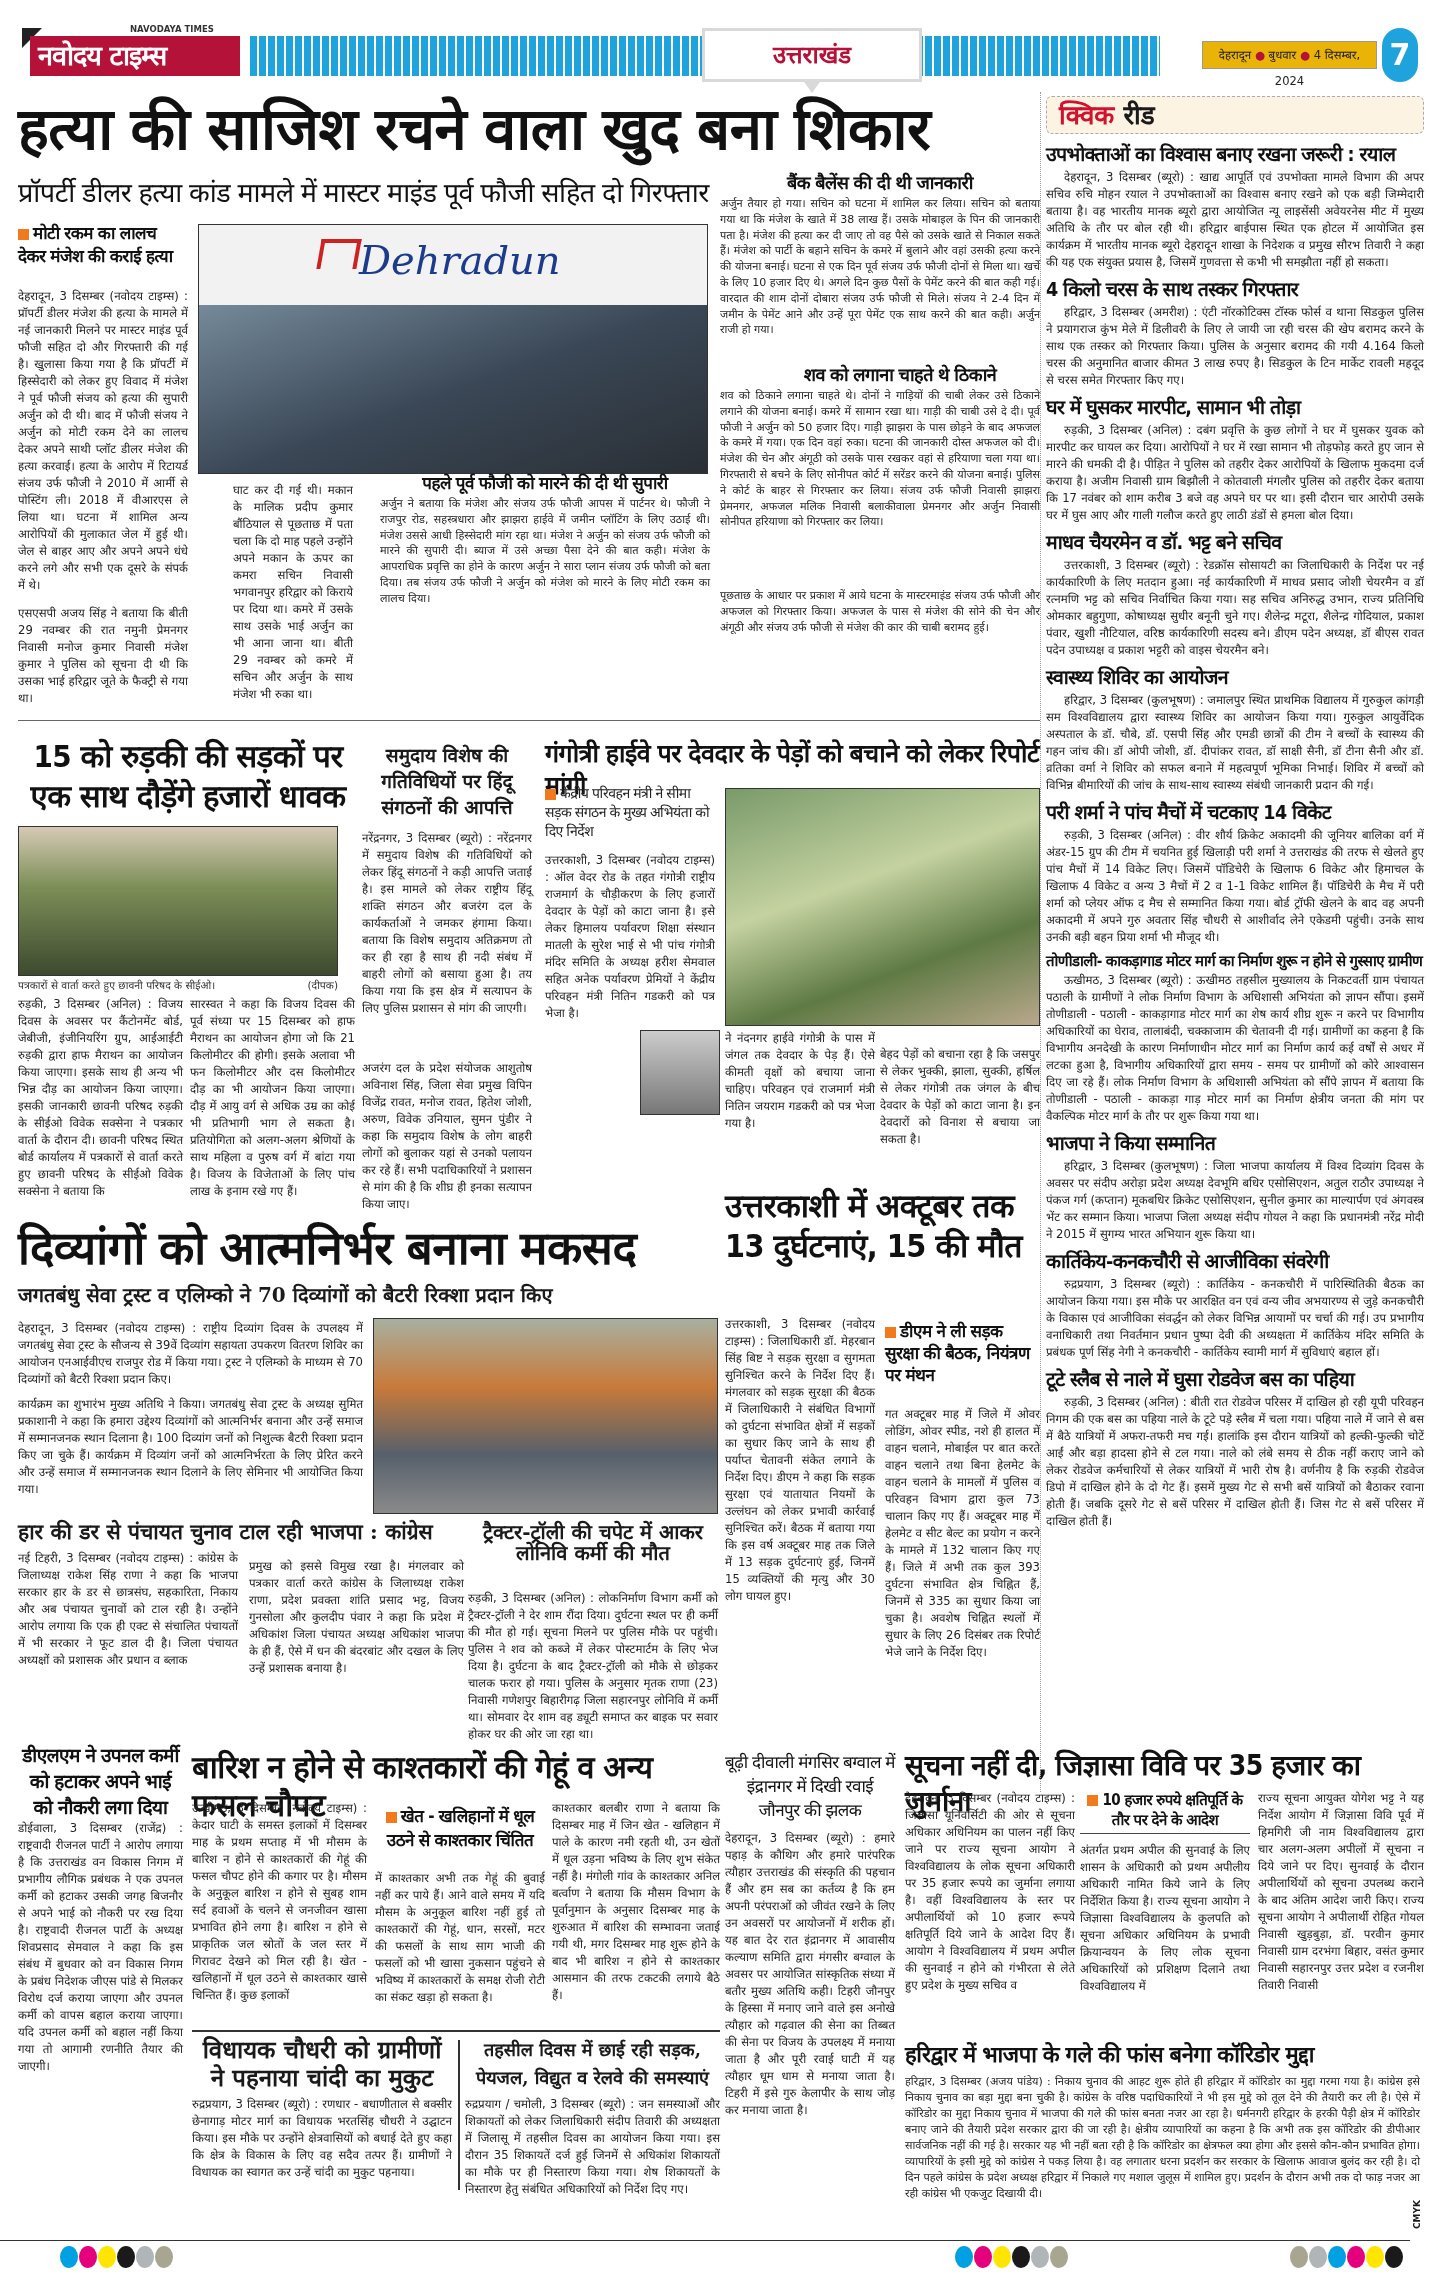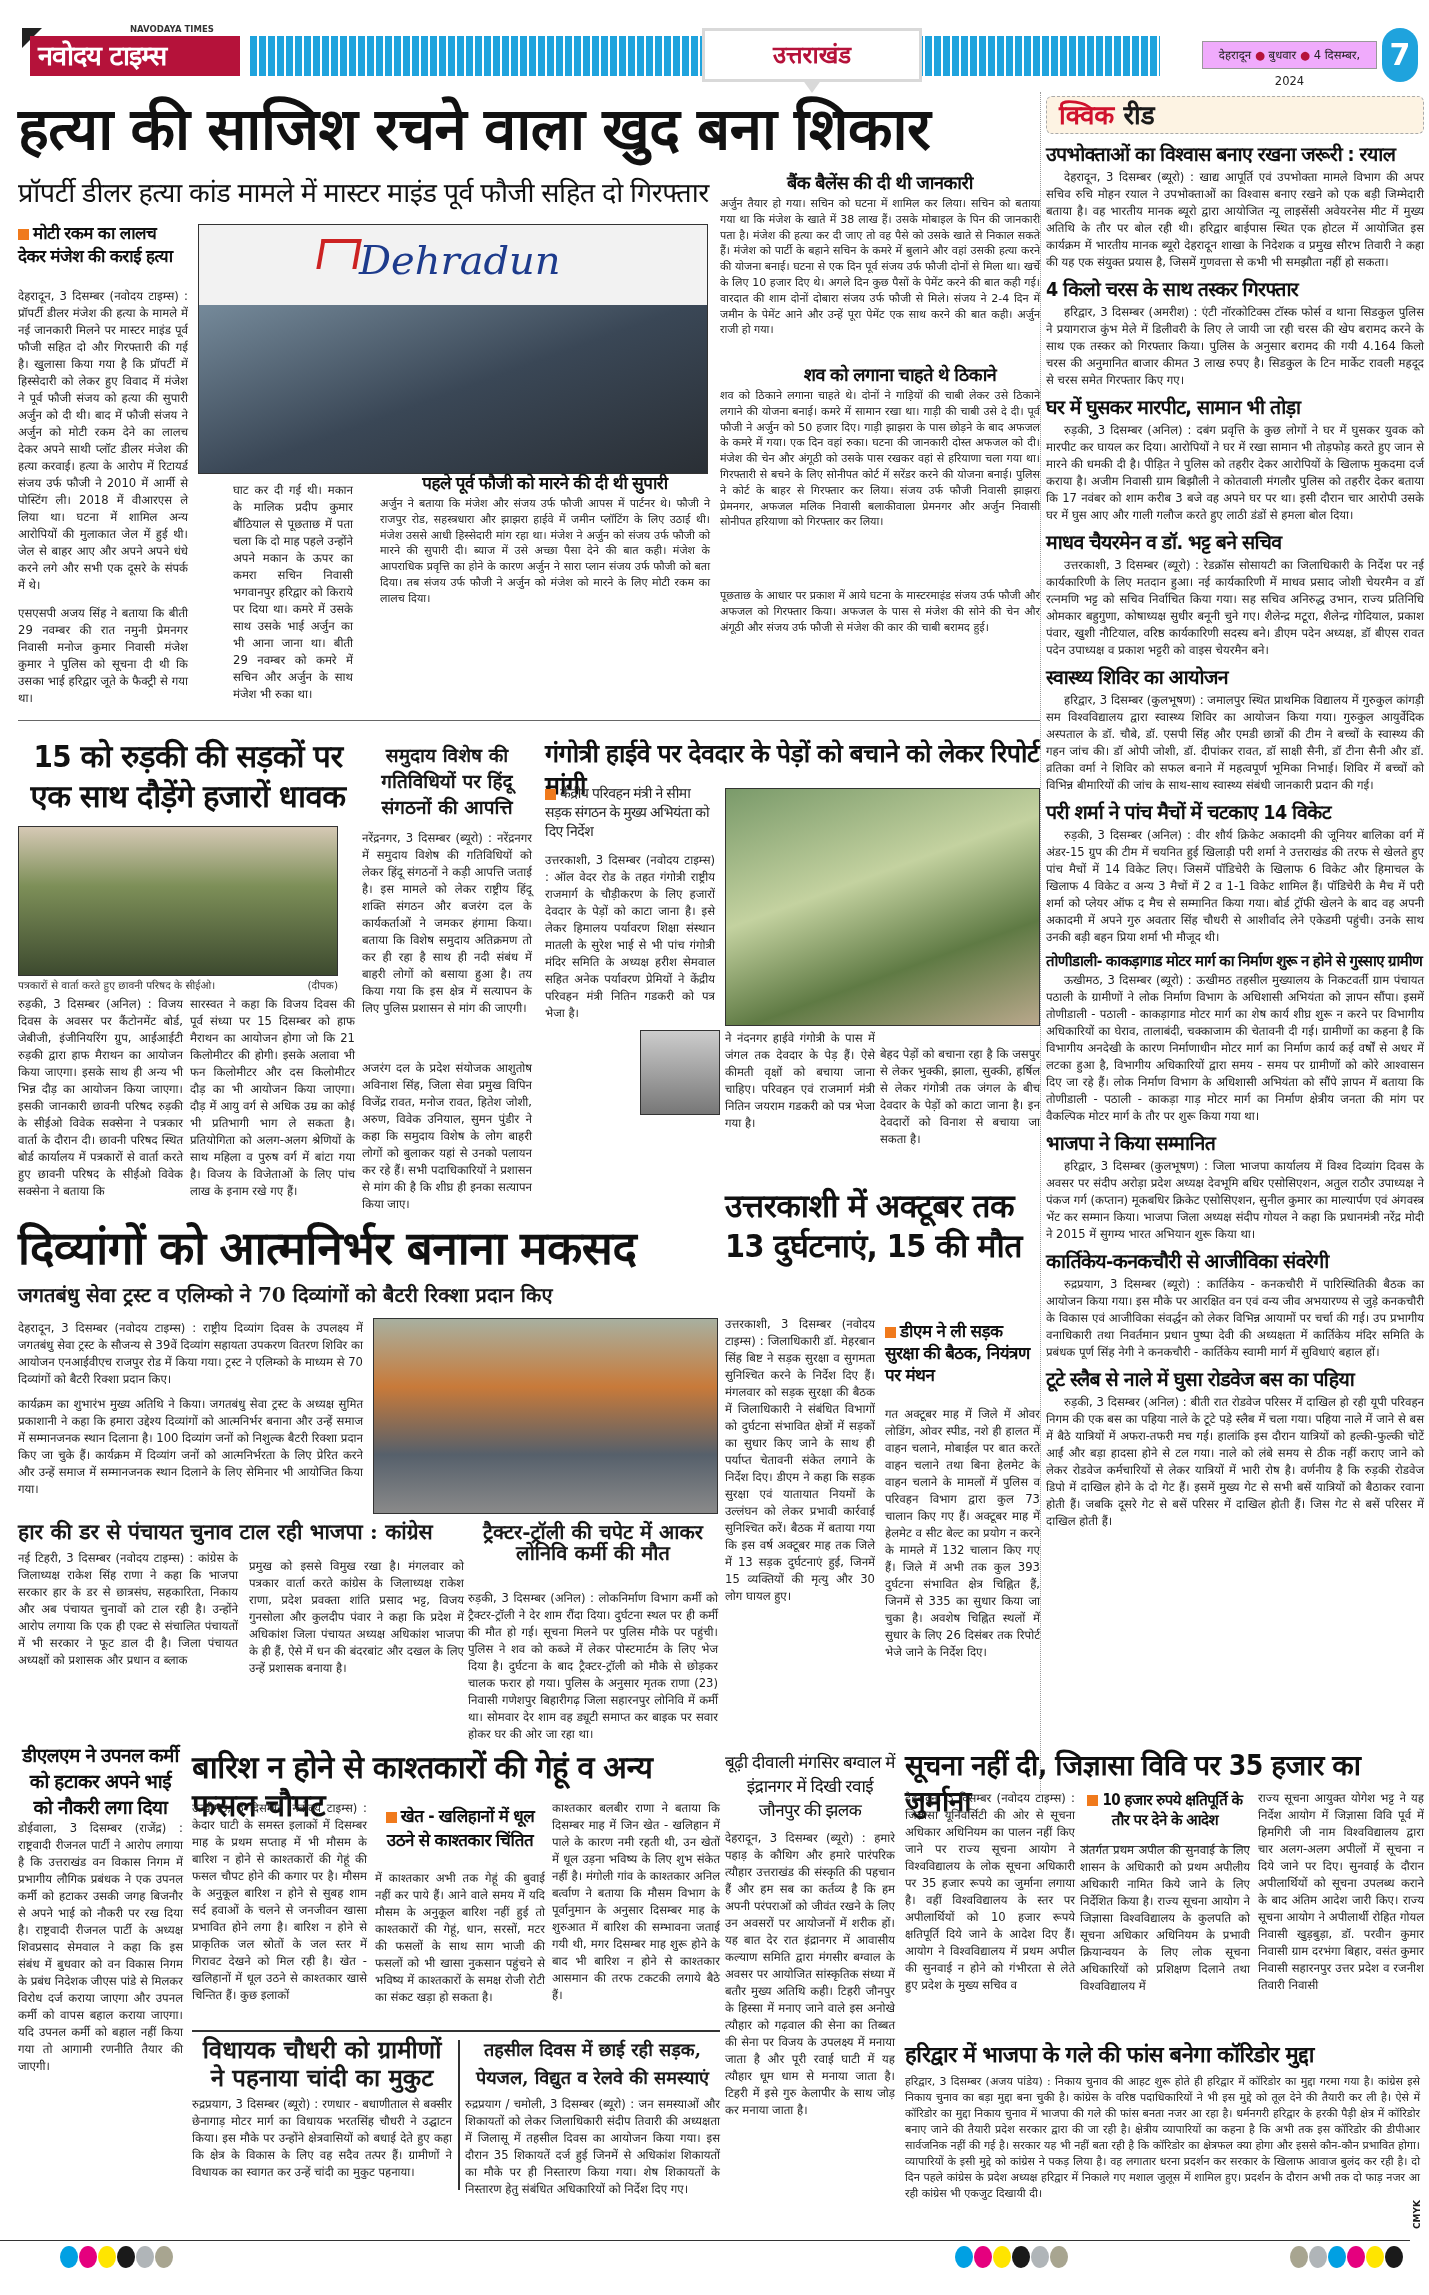--- a/index.html
+++ b/index.html
@@ -9,21 +9,21 @@
 p.body{font-size:12.2px;line-height:17.4px;text-align:justify;color:#222}
 p.body.sm{font-size:11.6px;line-height:17px}
 .hd{font-family:"DejaVu Sans Condensed","DejaVu Sans",sans-serif;font-weight:bold;color:#111;letter-spacing:-0.5px}
 .mast{left:22px;top:28px;width:1400px;height:52px}
 .logo-box{position:absolute;left:8px;top:8px;width:210px;height:40px;background:#b5123a;color:#fff;font-weight:bold;font-size:27px;line-height:40px;padding-left:8px;letter-spacing:-1px}
 .logo-corner{position:absolute;left:0;top:0;width:20px;height:20px;background:#222;clip-path:polygon(0 0,100% 0,0 100%)}
 .logo-tag{position:absolute;left:108px;top:-4px;font-size:8.5px;font-weight:bold;color:#333}
 .stripes{position:absolute;left:228px;top:8px;width:910px;height:40px;background:repeating-linear-gradient(90deg,#1fa3dd 0 7px,#fff 7px 9px)}
 .section-tab{position:absolute;left:680px;top:0;width:220px;height:54px;background:#fff;border:3px solid #d9d9d9;text-align:center;font-size:24px;font-weight:bold;color:#b5123a;line-height:48px}
 .section-tab:after{content:"";position:absolute;left:50%;bottom:-14px;margin-left:-10px;border-left:10px solid transparent;border-right:10px solid transparent;border-top:14px solid #d9d9d9}
-.dateline{position:absolute;left:1180px;top:13px;width:175px;height:28px;background:#f0abfc;border:1px solid #999;font-size:11.5px;line-height:26px;text-align:center;color:#222}
+.dateline{position:absolute;left:1180px;top:13px;width:175px;height:28px;background:#eab308;border:1px solid #999;font-size:11.5px;line-height:26px;text-align:center;color:#222}
 .dateline .dot{color:#b5123a}
 .pageno{position:absolute;left:1360px;top:0;width:36px;height:54px;border-radius:18px;background:#1fa3dd;color:#fff;font-weight:bold;font-size:30px;text-align:center;line-height:54px}
 .sq{display:inline-block;width:11px;height:11px;background:#f07a1c;margin-right:4px;vertical-align:middle}
 .photo{background:linear-gradient(160deg,#8fa7b8,#3a4756 60%,#2a2f35);border:1px solid #333}
 .photo.green{background:linear-gradient(160deg,#7a9a6a,#c4d2a0 40%,#5f7a44 70%,#b9a88c)}
 .photo.outdoor{background:linear-gradient(180deg,#d6c9b5 0,#7d8f58 40%,#3d4a2f 100%)}
 .photo.rick{background:linear-gradient(180deg,#a8b0a0 0,#c87a3a 35%,#56606b 70%,#8a8a8a)}
 .caption{font-size:10.5px;color:#333}
 .vrule{position:absolute;width:0;border-left:1px dotted #999}
 .hrule{position:absolute;height:0;border-top:2px solid #333}
@@ -138,21 +138,21 @@
 <p class="abs body sm" style="left:192px;top:2096px;width:260px;">रुद्रप्रयाग, 3 दिसम्बर (ब्यूरो) : रणधार - बधाणीताल से बक्सीर छेनागाड़ मोटर मार्ग का विधायक भरतसिंह चौधरी ने उद्घाटन किया। इस मौके पर उन्होंने क्षेत्रवासियों को बधाई देते हुए कहा कि क्षेत्र के विकास के लिए वह सदैव तत्पर हैं। ग्रामीणों ने विधायक का स्वागत कर उन्हें चांदी का मुकुट पहनाया।</p>
 <div class="vrule" style="left:458px;top:2040px;height:150px;border-left:2px solid #333;"></div>
 <h2 class="abs serif" style="left:465px;top:2036px;width:255px;font-size:18px;line-height:28px;text-align:center;font-weight:bold;">तहसील दिवस में छाई रही सड़क, पेयजल, विद्युत व रेलवे की समस्याएं</h2>
 <p class="abs body sm" style="left:465px;top:2096px;width:255px;">रुद्रप्रयाग / चमोली, 3 दिसम्बर (ब्यूरो) : जन समस्याओं और शिकायतों को लेकर जिलाधिकारी संदीप तिवारी की अध्यक्षता में जिलासू में तहसील दिवस का आयोजन किया गया। इस दौरान 35 शिकायतें दर्ज हुई जिनमें से अधिकांश शिकायतों का मौके पर ही निस्तारण किया गया। शेष शिकायतों के निस्तारण हेतु संबंधित अधिकारियों को निर्देश दिए गए।</p>
 
 <h2 class="abs hd" style="left:725px;top:1750px;width:170px;font-size:17px;line-height:24px;text-align:center;font-weight:normal;">बूढ़ी दीवाली मंगसिर बग्वाल में इंद्रानगर में दिखी रवाई जौनपुर की झलक</h2>
 <p class="abs body sm" style="left:725px;top:1830px;width:170px;">देहरादून, 3 दिसम्बर (ब्यूरो) : हमारे पहाड़ के कौथिग और हमारे पारंपरिक त्यौहार उत्तराखंड की संस्कृति की पहचान हैं और हम सब का कर्तव्य है कि हम अपनी परंपराओं को जीवंत रखने के लिए उन अवसरों पर आयोजनों में शरीक हों। यह बात देर रात इंद्रानगर में आवासीय कल्याण समिति द्वारा मंगसीर बग्वाल के अवसर पर आयोजित सांस्कृतिक संध्या में बतौर मुख्य अतिथि कही। टिहरी जौनपुर के हिस्सा में मनाए जाने वाले इस अनोखे त्यौहार को गढ़वाल की सेना का तिब्बत की सेना पर विजय के उपलक्ष्य में मनाया जाता है और पूरी रवाई घाटी में यह त्यौहार धूम धाम से मनाया जाता है। टिहरी में इसे गुरु केलापीर के साथ जोड़ कर मनाया जाता है।</p>
 
 <h2 class="abs hd" style="left:905px;top:1748px;width:520px;font-size:28px;line-height:36px;">सूचना नहीं दी, जिज्ञासा विवि पर 35 हजार का जुर्माना</h2>
 <p class="abs body sm" style="left:905px;top:1790px;width:170px;">देहरादून, 3 दिसम्बर (नवोदय टाइम्स) : जिज्ञासा यूनिवर्सिटी की ओर से सूचना अधिकार अधिनियम का पालन नहीं किए जाने पर राज्य सूचना आयोग ने विश्वविद्यालय के लोक सूचना अधिकारी पर 35 हजार रूपये का जुर्माना लगाया है। वहीं विश्वविद्यालय के स्तर पर अपीलार्थियों को 10 हजार रूपये क्षतिपूर्ति दिये जाने के आदेश दिए हैं। आयोग ने विश्वविद्यालय में प्रथम अपील की सुनवाई न होने को गंभीरता से लेते हुए प्रदेश के मुख्य सचिव व</p>
-<div class="abs hd" style="left:1080px;top:1790px;width:170px;font-size:15px;line-height:20px;text-align:center;border-bottom:1px solid #444;padding-bottom:16px;">
+<div class="abs hd" style="left:1080px;top:1790px;width:170px;font-size:15px;line-height:20px;text-align:center;border-bottom:1px solid #444;padding-bottom:3px;">
   <span class="sq"></span><span>10 हजार रुपये क्षतिपूर्ति के तौर पर देने के आदेश</span>
 </div>
 <p class="abs body sm" style="left:1080px;top:1842px;width:170px;">अंतर्गत प्रथम अपील की सुनवाई के लिए शासन के अधिकारी को प्रथम अपीलीय अधिकारी नामित किये जाने के लिए निर्देशित किया है। राज्य सूचना आयोग ने जिज्ञासा विश्वविद्यालय के कुलपति को सूचना अधिकार अधिनियम के प्रभावी क्रियान्वयन के लिए लोक सूचना अधिकारियों को प्रशिक्षण दिलाने तथा विश्वविद्यालय में</p>
 <p class="abs body sm" style="left:1258px;top:1790px;width:166px;">राज्य सूचना आयुक्त योगेश भट्ट ने यह निर्देश आयोग में जिज्ञासा विवि पूर्व में हिमगिरी जी नाम विश्वविद्यालय द्वारा चार अलग-अलग अपीलों में सूचना न दिये जाने पर दिए। सुनवाई के दौरान अपीलार्थियों को सूचना उपलब्ध कराने के बाद अंतिम आदेश जारी किए। राज्य सूचना आयोग ने अपीलार्थी रोहित गोयल निवासी खुड़बुड़ा, डॉ. परवीन कुमार निवासी ग्राम दरभंगा बिहार, वसंत कुमार निवासी सहारनपुर उत्तर प्रदेश व रजनीश तिवारी निवासी</p>
 
 <h2 class="abs hd" style="left:905px;top:2040px;width:520px;font-size:22px;line-height:30px;">हरिद्वार में भाजपा के गले की फांस बनेगा कॉरिडोर मुद्दा</h2>
 <p class="abs body sm" style="left:905px;top:2074px;width:515px;font-size:11px;line-height:16px;">हरिद्वार, 3 दिसम्बर (अजय पांडेय) : निकाय चुनाव की आहट शुरू होते ही हरिद्वार में कॉरिडोर का मुद्दा गरमा गया है। कांग्रेस इसे निकाय चुनाव का बड़ा मुद्दा बना चुकी है। कांग्रेस के वरिष्ठ पदाधिकारियों ने भी इस मुद्दे को तूल देने की तैयारी कर ली है। ऐसे में कॉरिडोर का मुद्दा निकाय चुनाव में भाजपा की गले की फांस बनता नजर आ रहा है। धर्मनगरी हरिद्वार के हरकी पैड़ी क्षेत्र में कॉरिडोर बनाए जाने की तैयारी प्रदेश सरकार द्वारा की जा रही है। क्षेत्रीय व्यापारियों का कहना है कि अभी तक इस कॉरिडोर की डीपीआर सार्वजनिक नहीं की गई है। सरकार यह भी नहीं बता रही है कि कॉरिडोर का क्षेत्रफल क्या होगा और इससे कौन-कौन प्रभावित होगा। व्यापारियों के इसी मुद्दे को कांग्रेस ने पकड़ लिया है। वह लगातार धरना प्रदर्शन कर सरकार के खिलाफ आवाज बुलंद कर रही है। दो दिन पहले कांग्रेस के प्रदेश अध्यक्ष हरिद्वार में निकाले गए मशाल जुलूस में शामिल हुए। प्रदर्शन के दौरान अभी तक दो फाड़ नजर आ रही कांग्रेस भी एकजुट दिखायी दी।</p>
 
 <div class="vrule" style="left:1040px;top:92px;height:1700px;"></div>
 <div class="abs qr-box">

